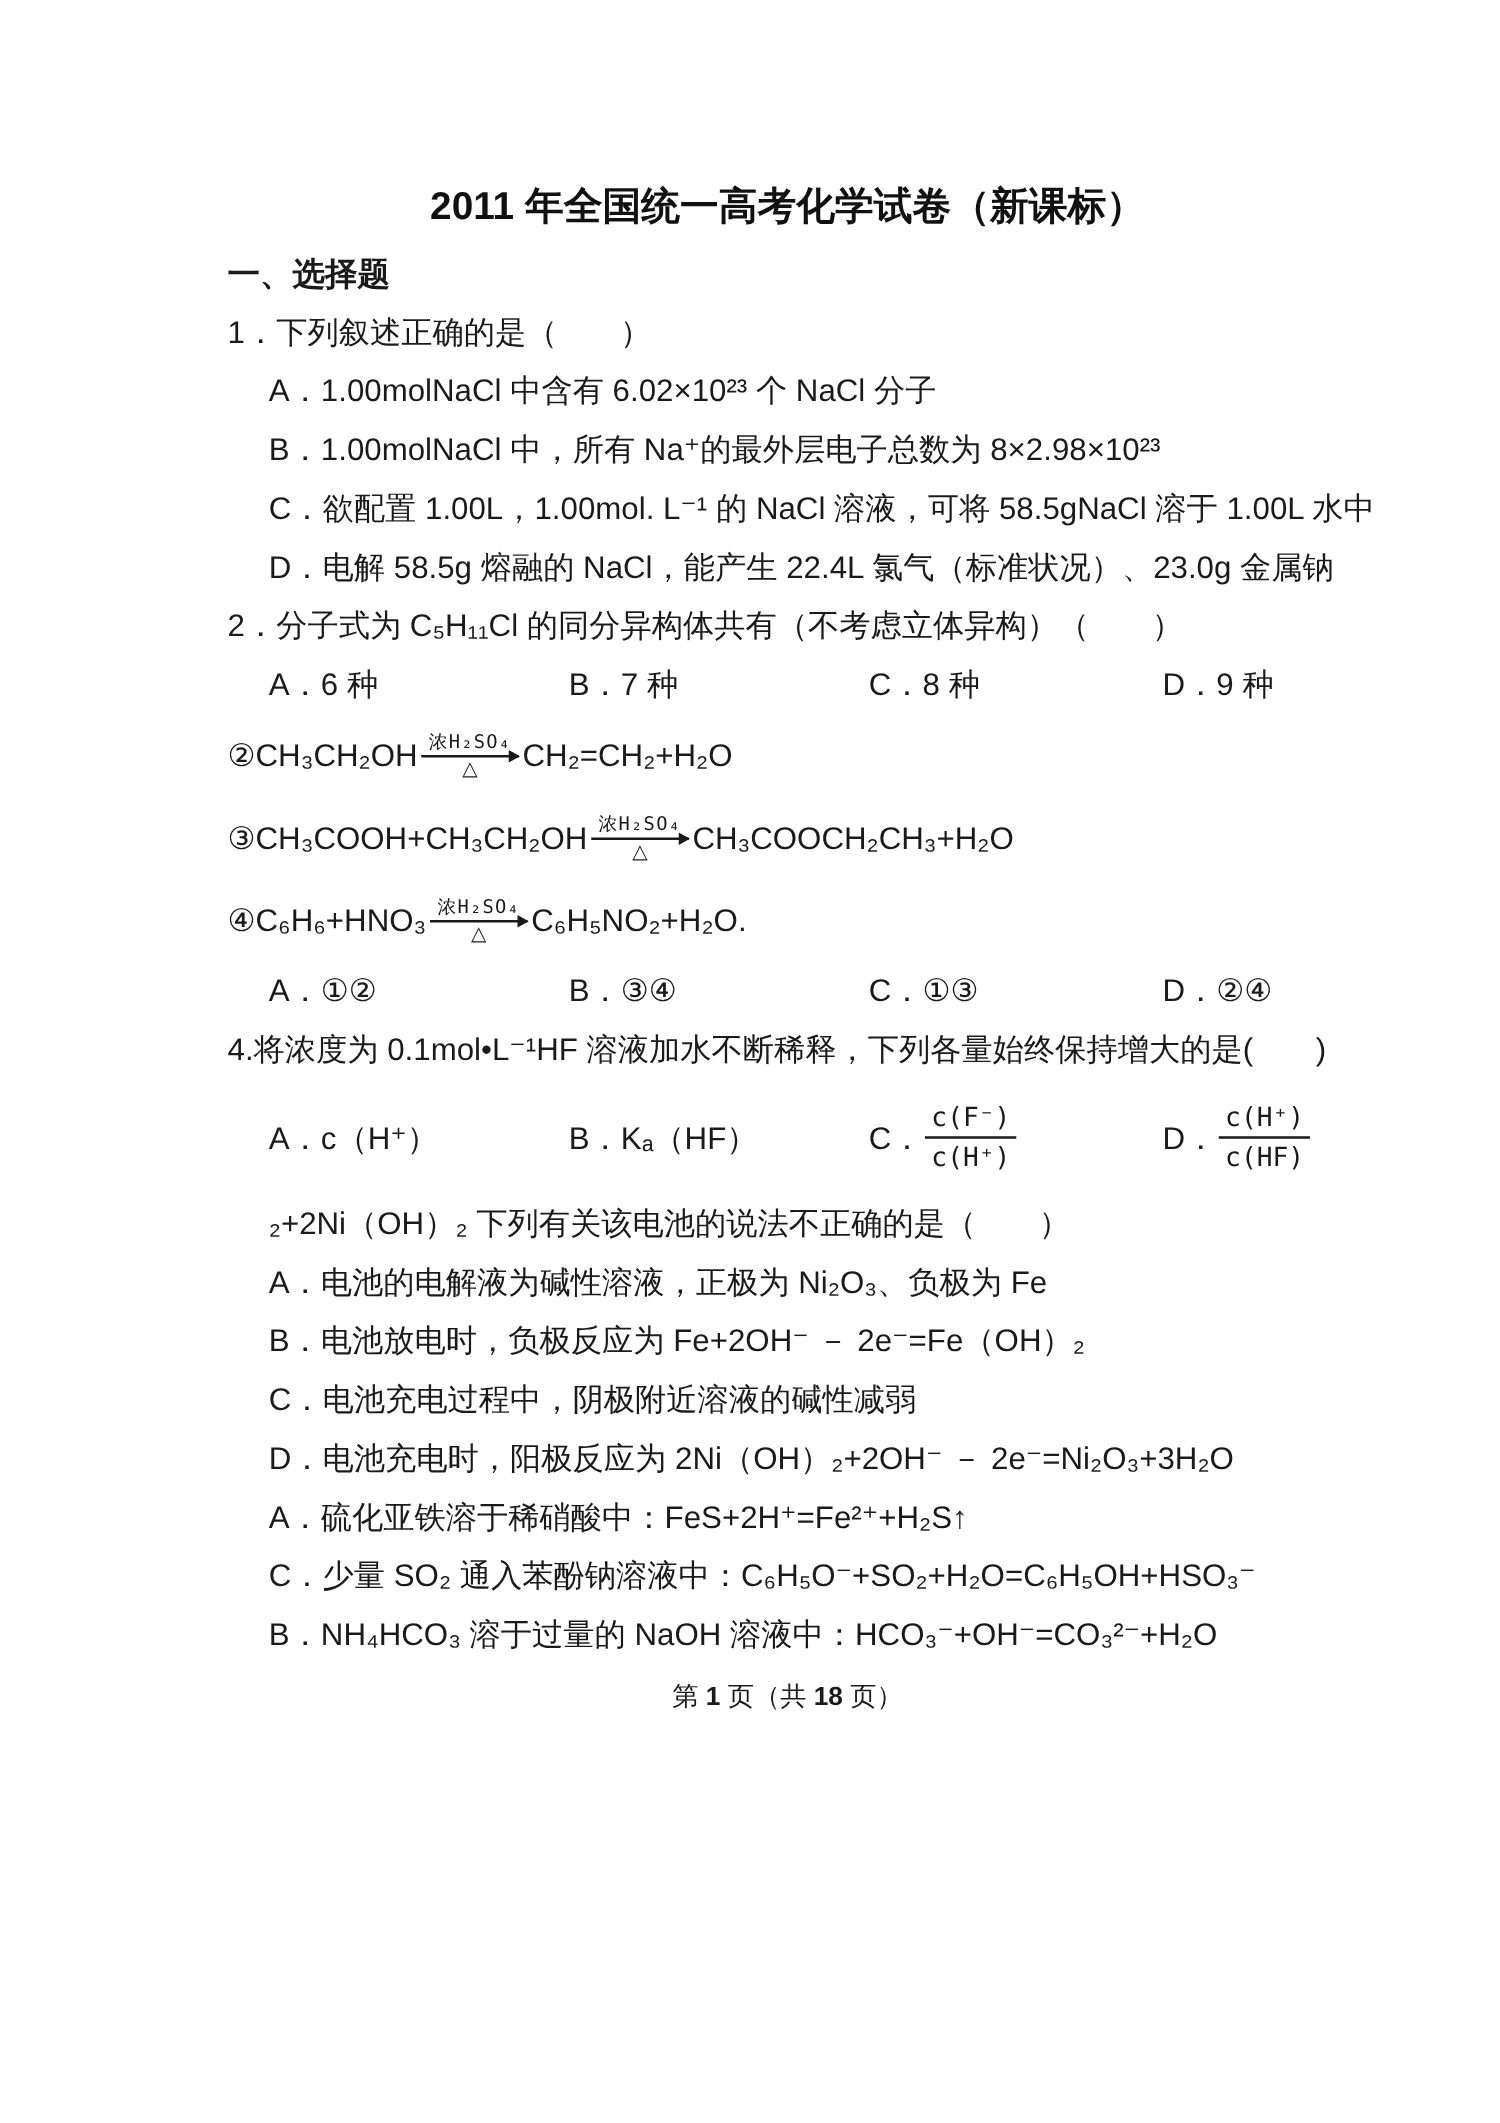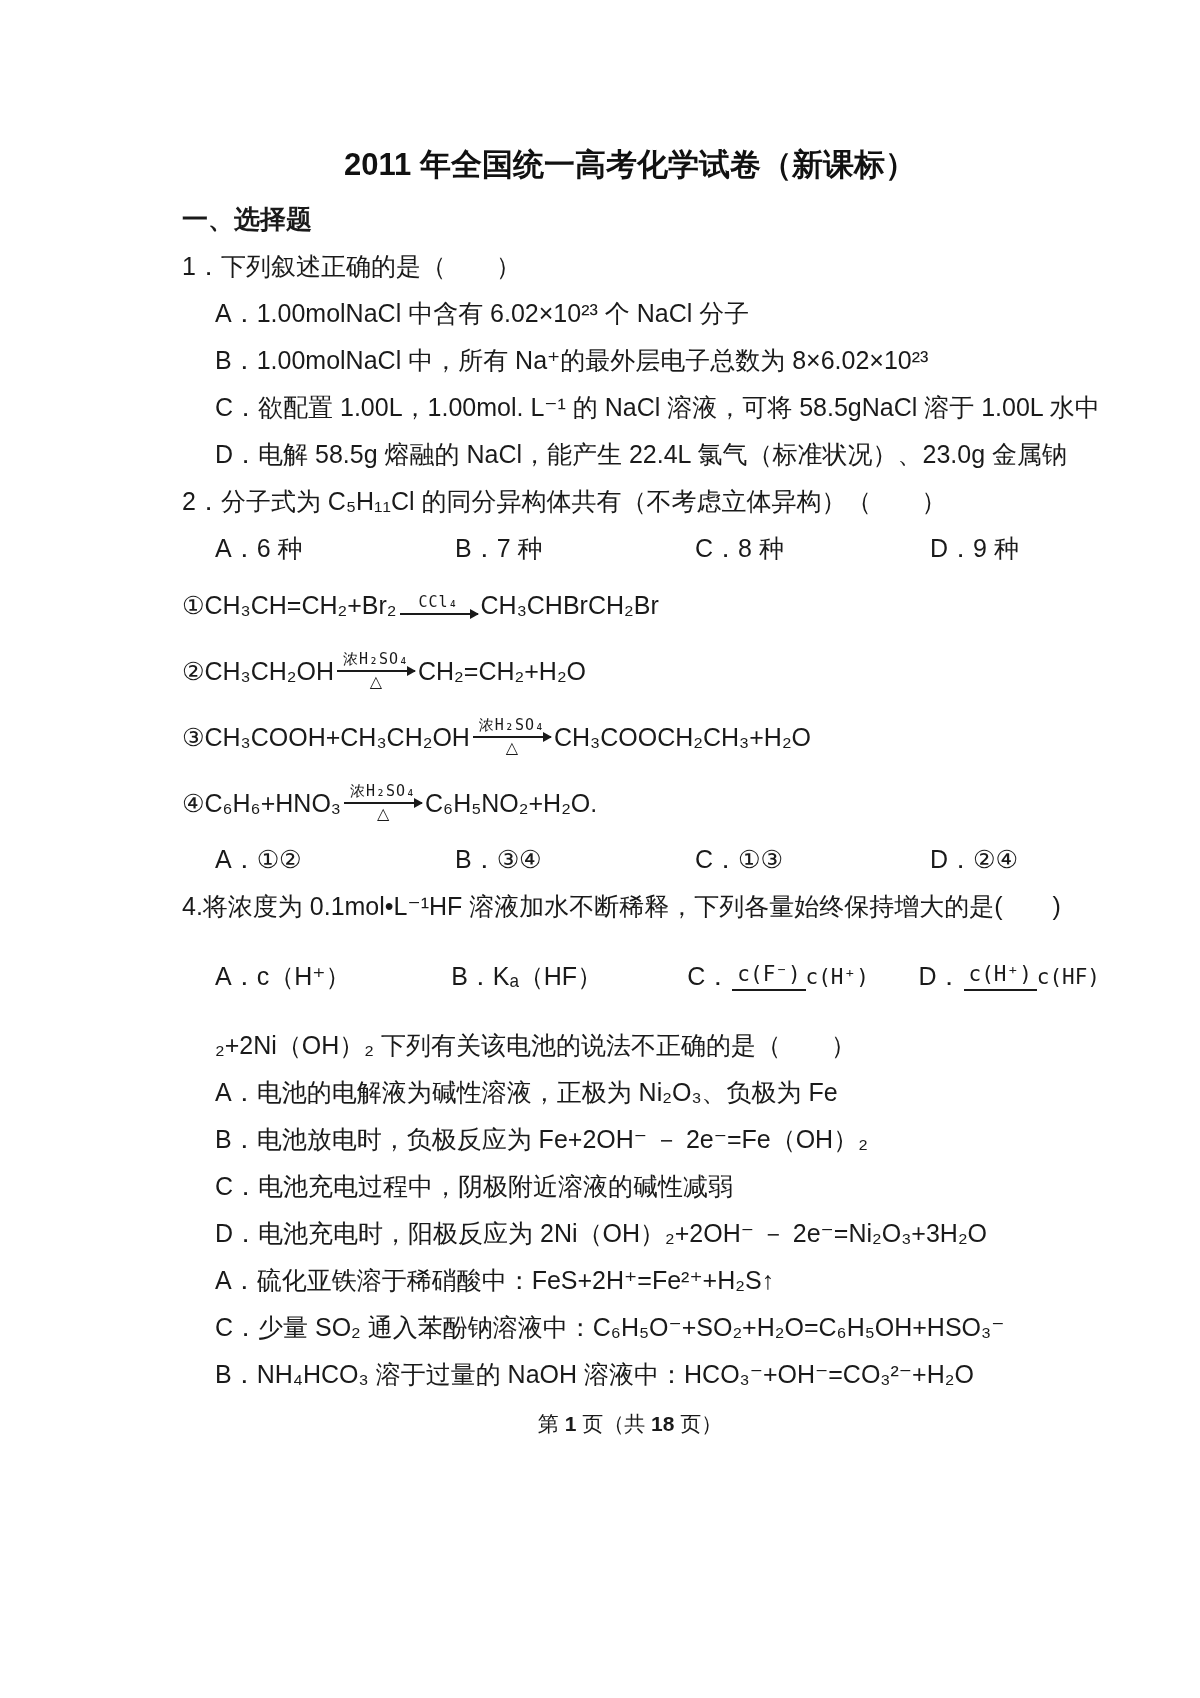--- a/index.html
+++ b/index.html
@@ -53,21 +53,21 @@
     border-bottom:5px solid transparent;
   }
   .rxn-bot { font-size:16px; line-height:18px; }
   .rxn-bot:empty { display:none; }
 
   .q4-row { display:flex; align-items:center; height:92px; padding-left:33px; }
   .q4-row .cell { width:240px; display:flex; align-items:center; }
   .q4-row .cell:nth-child(3) { width:235px; }
   .q4-row .cell:last-child { width:auto; }
   .frac {
-    display:inline-flex; flex-direction:row; align-items:center;
+    display:inline-flex; flex-direction:column; align-items:center;
     font-family:"DejaVu Sans Mono",monospace; font-size:21px; line-height:26px;
     margin-left:2px;
   }
   .frac .num { border-bottom:2px solid #1a1a1a; padding:0 5px 2px 5px; }
   .frac .den { padding-top:2px; }
 
   .footer {
     margin:4px -160px 0 -182px;
     height:44px; line-height:44px;
     text-align:center; font-size:21px;
@@ -78,42 +78,33 @@
 <body>
 
 <div class="page">
 
   <h1 class="title">2011 年全国统一高考化学试卷（新课标）</h1>
 
   <h2 class="section-header">一、选择题</h2>
 
   <div class="line">1．下列叙述正确的是（　　）</div>
   <div class="line opt">A．1.00molNaCl 中含有 6.02×10²³ 个 NaCl 分子</div>
-  <div class="line opt">B．1.00molNaCl 中，所有 Na⁺的最外层电子总数为 8×6.02×10²³</div>
+  <div class="line opt">B．1.00molNaCl 中，所有 Na⁺的最外层电子总数为 8×2.98×10²³</div>
   <div class="line opt">C．欲配置 1.00L，1.00mol. L⁻¹ 的 NaCl 溶液，可将 58.5gNaCl 溶于 1.00L 水中</div>
   <div class="line opt">D．电解 58.5g 熔融的 NaCl，能产生 22.4L 氯气（标准状况）、23.0g 金属钠</div>
 
   <div class="line">2．分子式为 C₅H₁₁Cl 的同分异构体共有（不考虑立体异构）（　　）</div>
   <div class="line opt-row">
     <span class="cell">A．6 种</span>
     <span class="cell">B．7 种</span>
     <span class="cell">C．8 种</span>
     <span class="cell">D．9 种</span>
   </div>
 
 
-  <div class="eq-line">
-    <span>①CH₃CH=CH₂+Br₂</span>
-    <span class="rxn">
-      <span class="rxn-top">CCl₄</span>
-      <span class="rxn-arr"></span>
-
-    </span>
-    <span>CH₃CHBrCH₂Br</span>
-  </div>
 
   <div class="eq-line">
     <span>②CH₃CH₂OH </span>
     <span class="rxn">
       <span class="rxn-top">浓H₂SO₄</span>
       <span class="rxn-arr"></span>
       <span class="rxn-bot">△</span>
     </span>
     <span> CH₂=CH₂+H₂O</span>
   </div>

